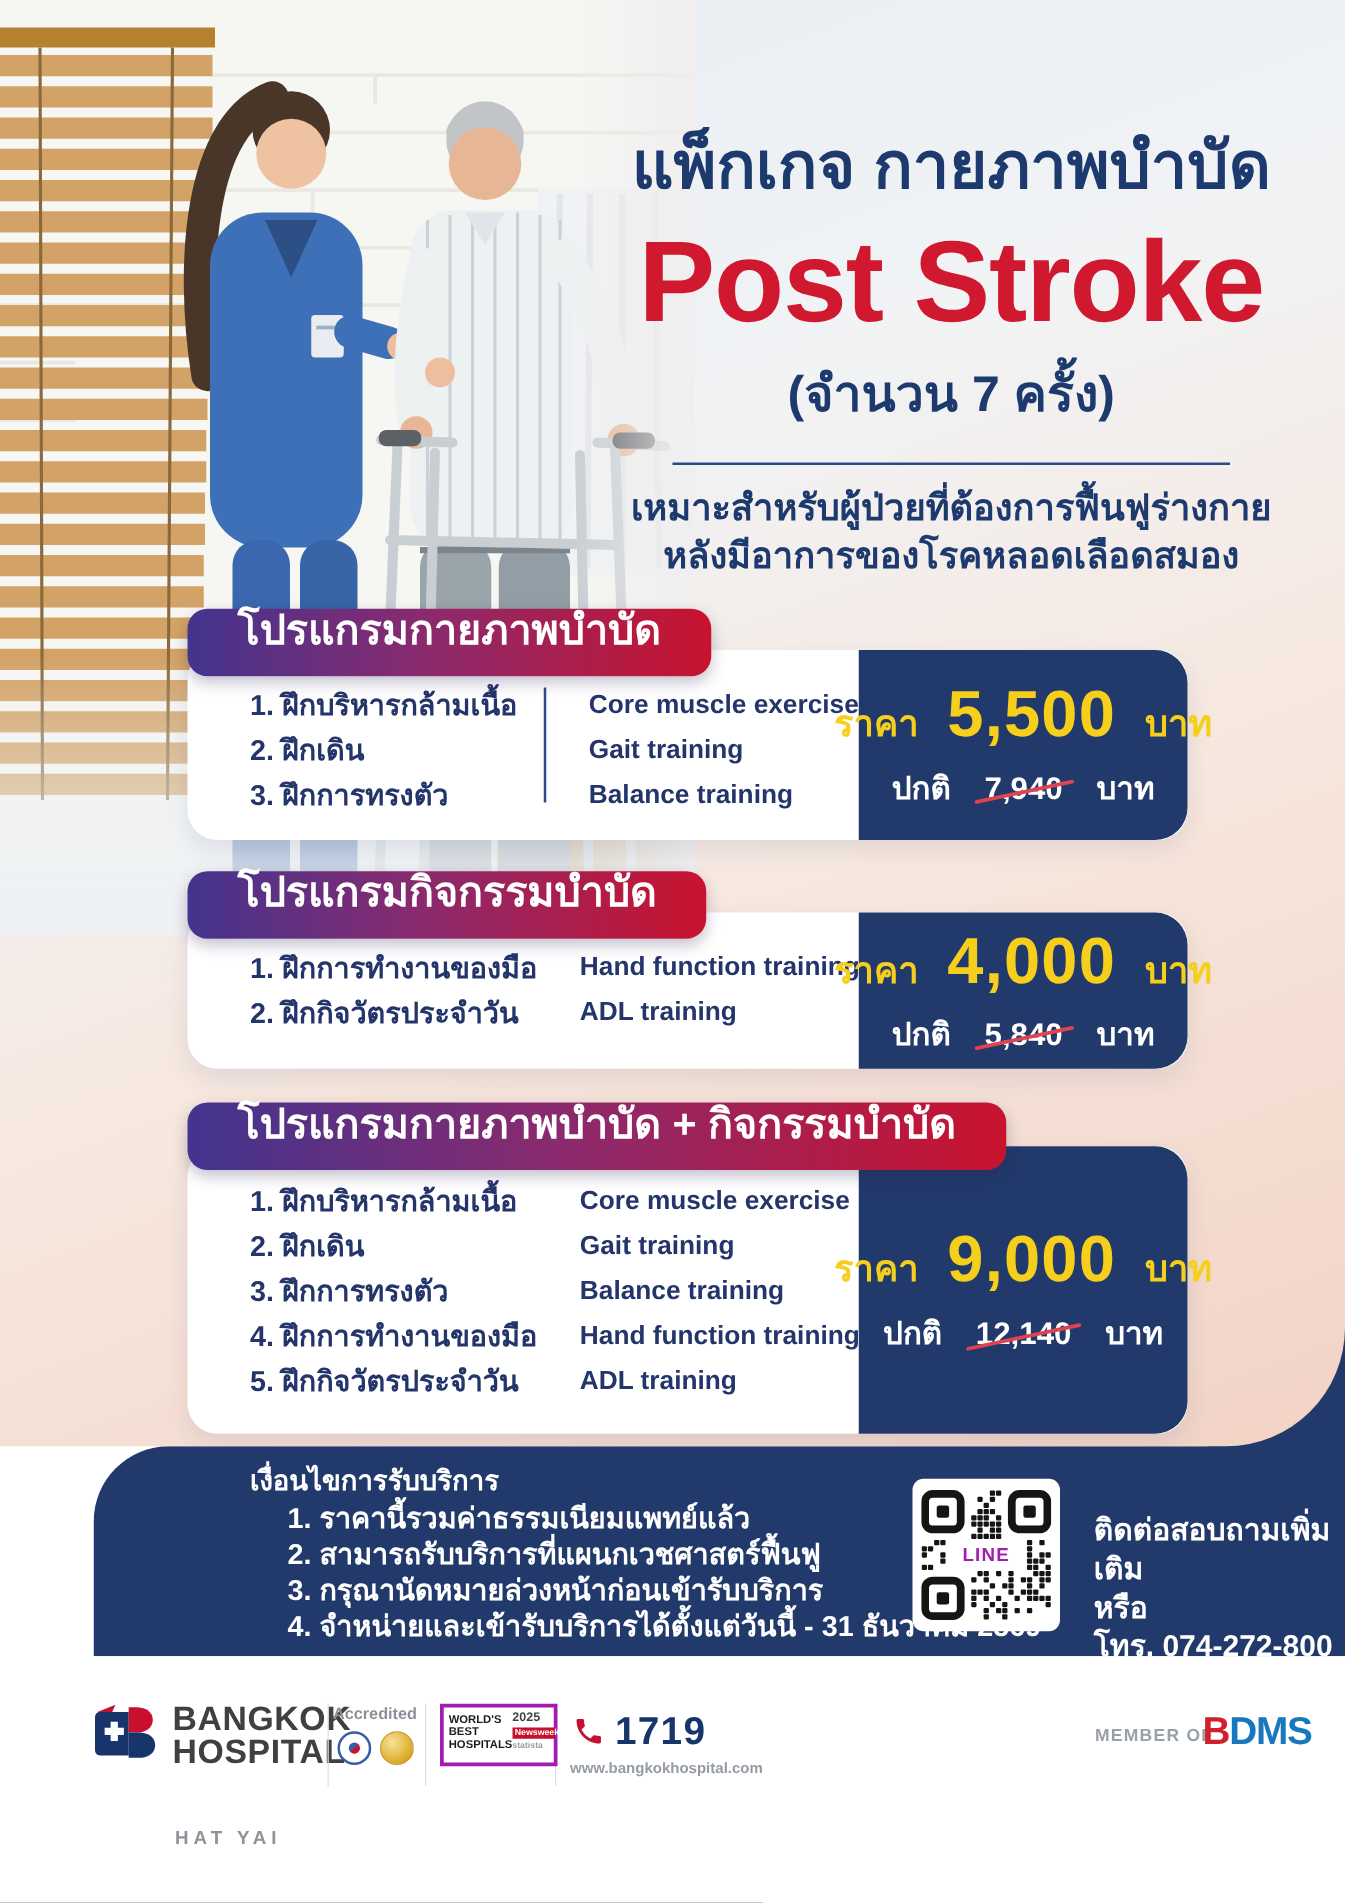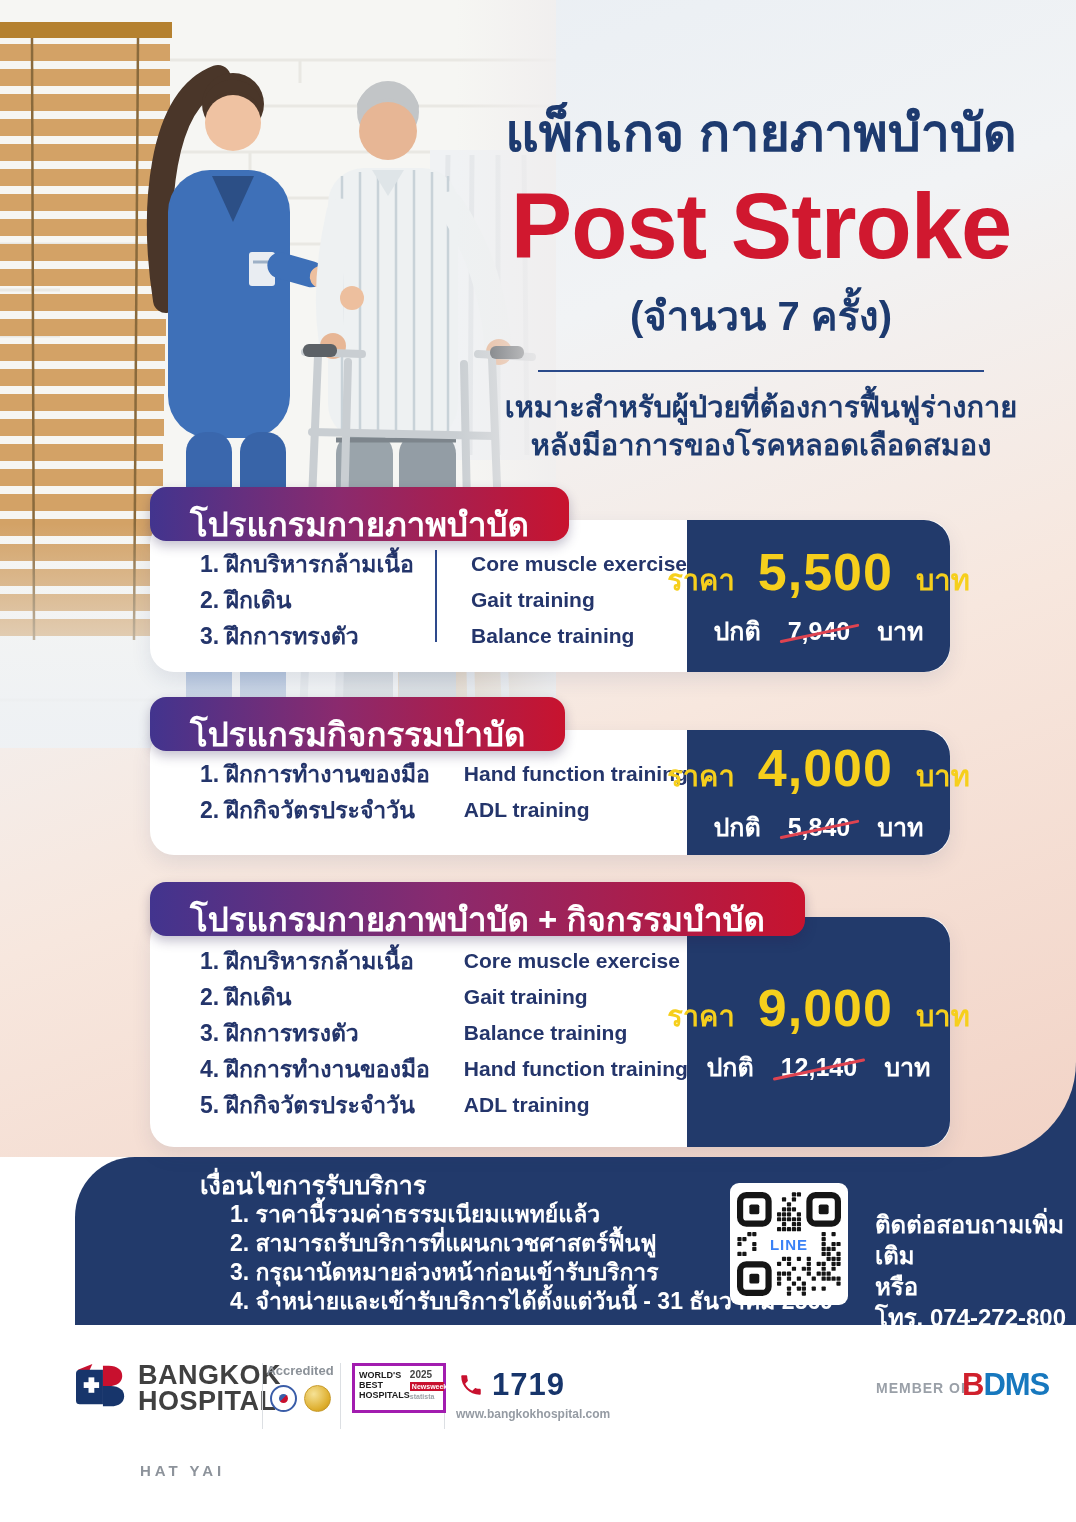--- a/index.html
+++ b/index.html
@@ -23,21 +23,21 @@
   .title-block{position:absolute;left:476px;top:96px;width:570px;text-align:center;z-index:4;}
   .title-th{font-size:52px;font-weight:800;color:#1d3a6f;line-height:74px;}
   .title-en{font-size:92px;font-weight:800;color:#d0182f;line-height:100px;margin-top:6px;letter-spacing:-1px;}
   .title-count{font-size:40px;font-weight:800;color:#1d3a6f;line-height:52px;margin-top:14px;}
   .title-divider{width:446px;height:2px;background:#2a4a8a;margin:28px auto 0;}
   .subtitle{margin-top:16px;font-size:29px;font-weight:700;color:#1d3a6f;line-height:38px;}
 
   
   .program{position:absolute;left:150px;width:800px;z-index:4;}
   .p1{top:487px;} .p2{top:697px;} .p3{top:882px;}
-  .banner{position:absolute;left:0;top:0;height:54px;display:inline-flex;align-items:flex-end;
+  .banner{position:absolute;left:0;top:0;height:54px;display:inline-flex;align-items:flex-start;
     padding:0 40px;border-radius:16px;z-index:2;
     background:linear-gradient(90deg,#42348e 0%,#8a2a6e 45%,#c8132e 100%);
     box-shadow:0 5px 12px rgba(40,30,80,.28);}
   .banner span{color:#fff;font-size:33px;font-weight:800;white-space:nowrap;line-height:1;}
   .card{position:absolute;left:0;width:800px;background:#fff;border-radius:24px;
     box-shadow:0 8px 20px rgba(40,60,110,.10);}
   .p1 .card{top:33px;height:152px;} .p2 .card{top:33px;height:125px;} .p3 .card{top:35px;height:230px;}
   .items{position:absolute;left:0;top:0;bottom:16px;width:537px;display:flex;padding:26px 0 0 50px;box-sizing:border-box;}
   .col-th{width:272px;color:#24356b;font-size:23px;font-weight:600;}
   .col-th div,.col-en div{line-height:36px;white-space:nowrap;}
@@ -51,27 +51,27 @@
   .price-main .amt{font-size:52px;font-weight:800;letter-spacing:1px;}
   .price-normal{display:flex;align-items:baseline;gap:25px;color:#fff;font-size:25px;font-weight:700;}
   .strike{position:relative;padding:0 2px;}
   .strike::after{content:"";position:absolute;left:-7px;right:-7px;top:52%;height:3px;background:#df4350;
     transform:rotate(-12deg);border-radius:2px;}
 
   
   .conditions{position:absolute;left:75px;right:0;top:1157px;height:168px;background:#223a6b;
     border-top-left-radius:60px;z-index:1;}
   .cond-text{position:absolute;left:125px;top:13px;color:#fff;}
-  .cond-heading{font-size:25px;font-weight:700;line-height:30px;}
+  .cond-heading{font-size:22px;font-weight:700;line-height:30px;}
   .cond-item{font-size:23px;font-weight:600;line-height:29px;margin-left:30px;}
   .qr{position:absolute;left:655px;top:26px;width:118px;height:122px;background:#fff;border-radius:9px;
     padding:7px;box-sizing:border-box;}
   .qr svg{width:100%;height:100%;}
   .qr-label{position:absolute;left:50%;top:50%;transform:translate(-50%,-50%);background:#fff;
-    padding:1px 4px;font-size:15px;font-weight:800;letter-spacing:1px;color:#3b82f6;}
+    padding:1px 4px;font-size:15px;font-weight:800;letter-spacing:1px;color:#a21caf;}
   .contact{position:absolute;left:800px;top:52px;color:#fff;font-size:24px;font-weight:700;line-height:31px;}
 
   
   .footer{position:absolute;left:0;top:1325px;width:1076px;height:197px;background:#fff;z-index:5;}
   .logo-mark{position:absolute;left:76px;top:36px;width:52px;height:52px;}
   .brand{position:absolute;left:138px;top:37px;color:#404040;font-size:27px;font-weight:800;line-height:26px;letter-spacing:.5px;}
   .branch{position:absolute;left:140px;top:97px;color:#8d939b;font-size:15px;font-weight:700;letter-spacing:4px;margin-top:40px;}
   .fdiv{position:absolute;top:38px;width:1px;height:66px;background:#dcdfe3;}
   .accredited-label{position:absolute;left:266px;top:38px;width:68px;text-align:center;
     color:#8b9198;font-size:13px;font-weight:600;}

